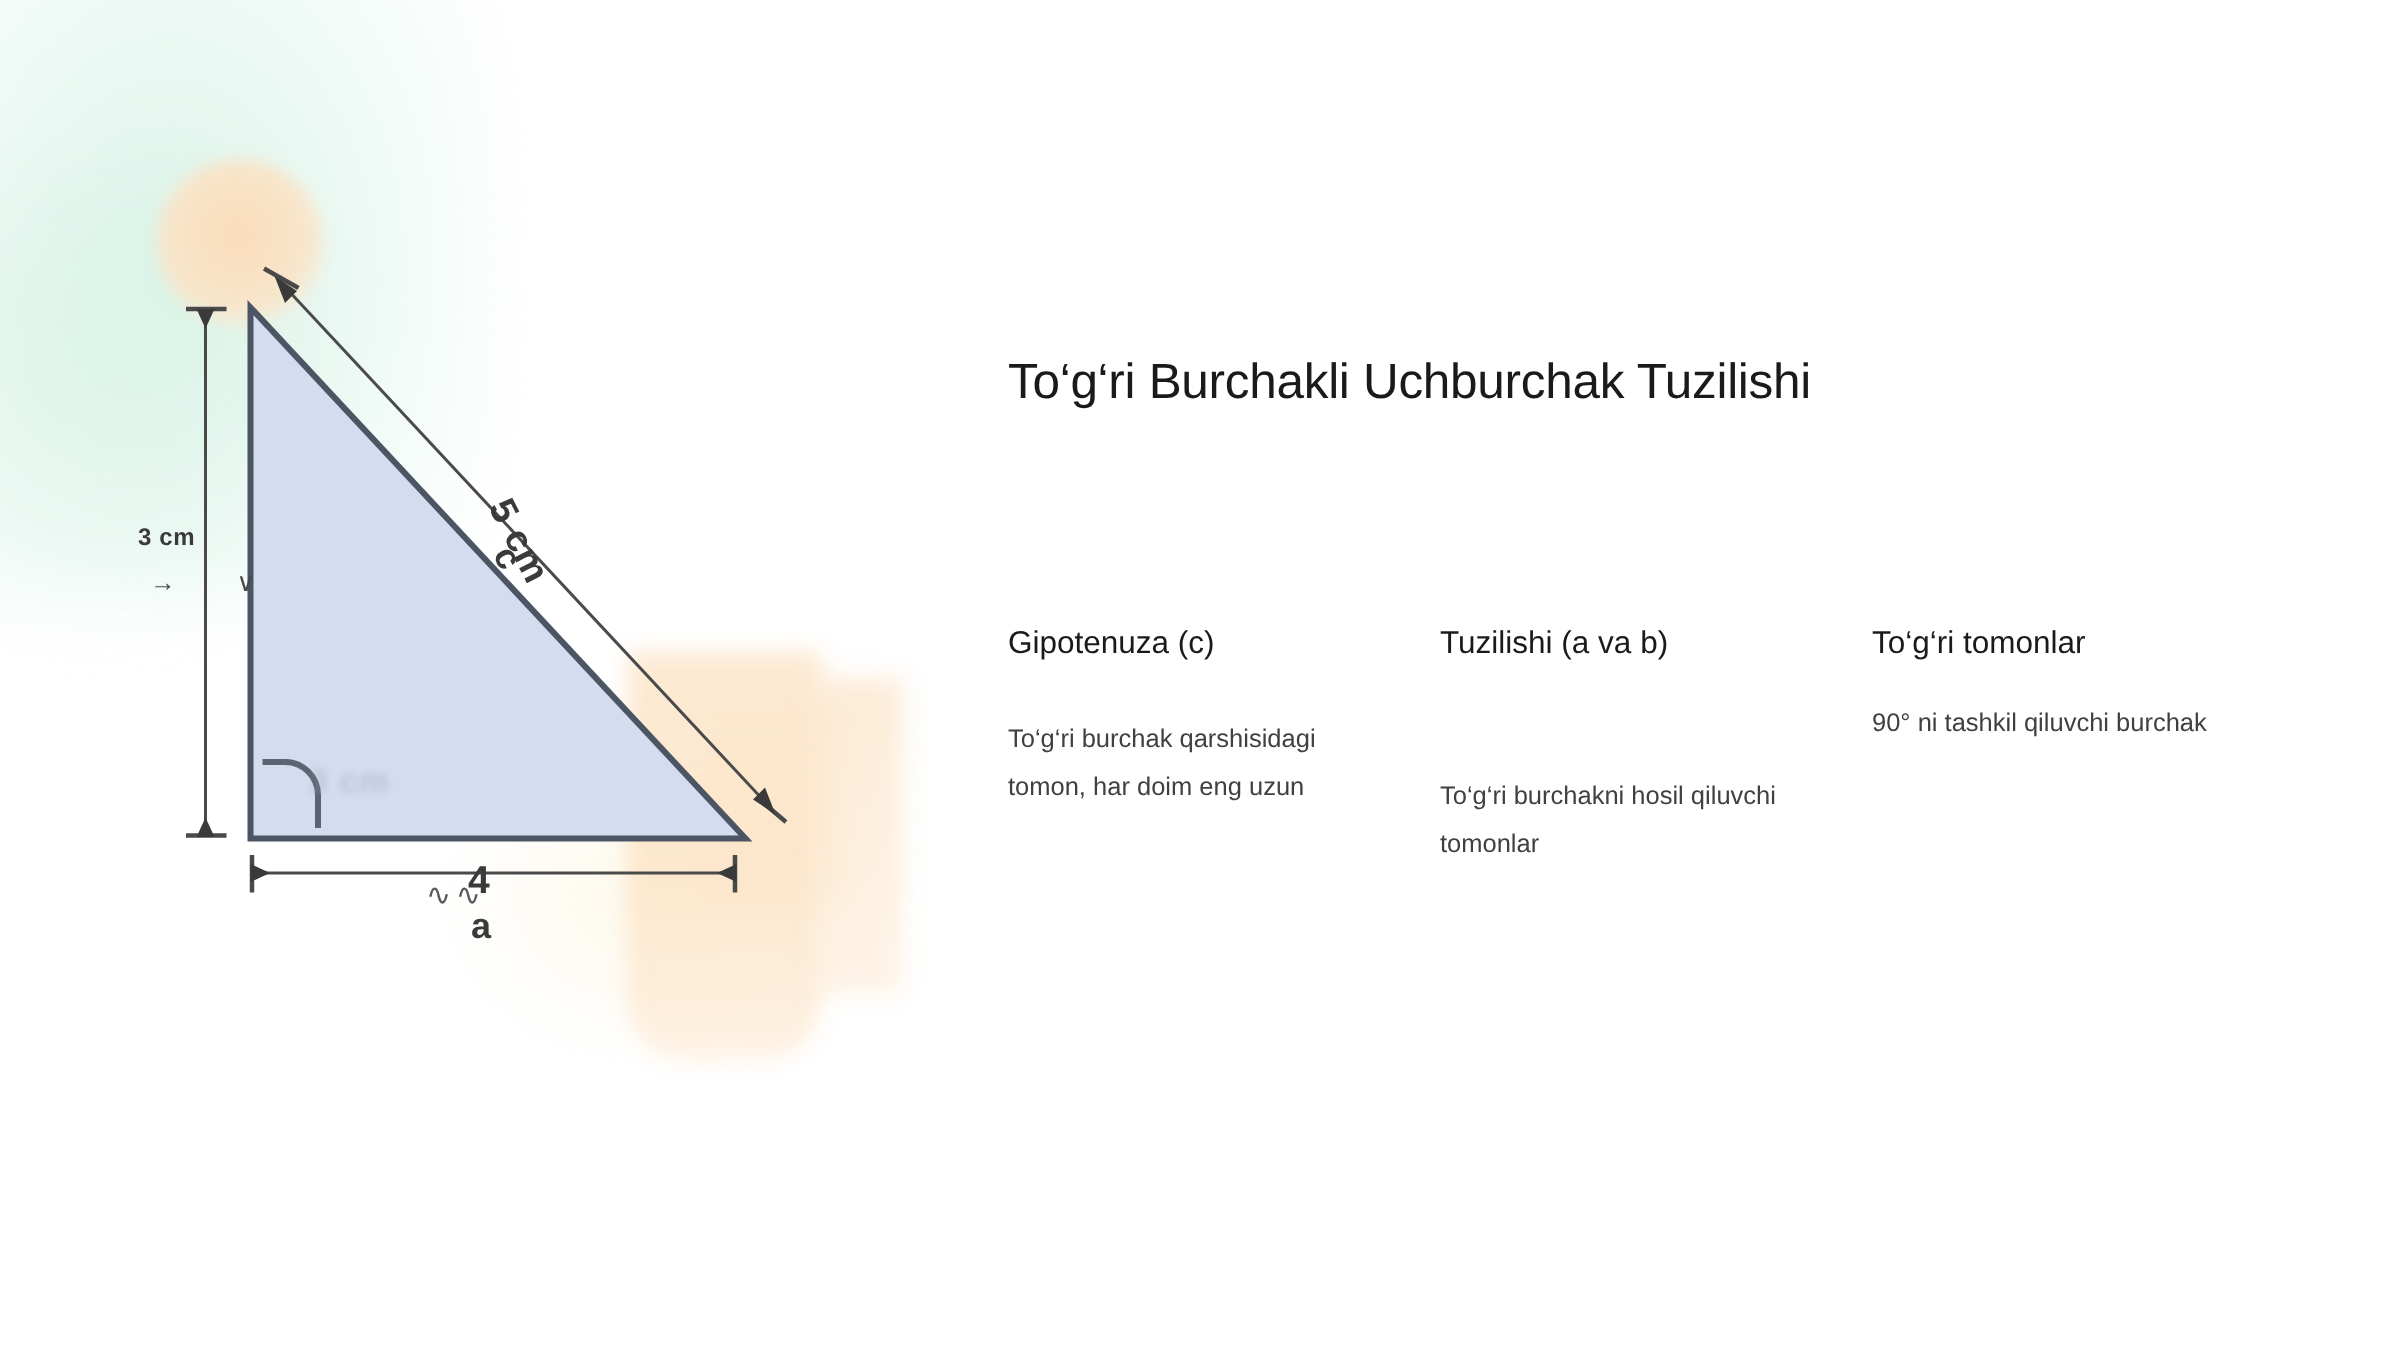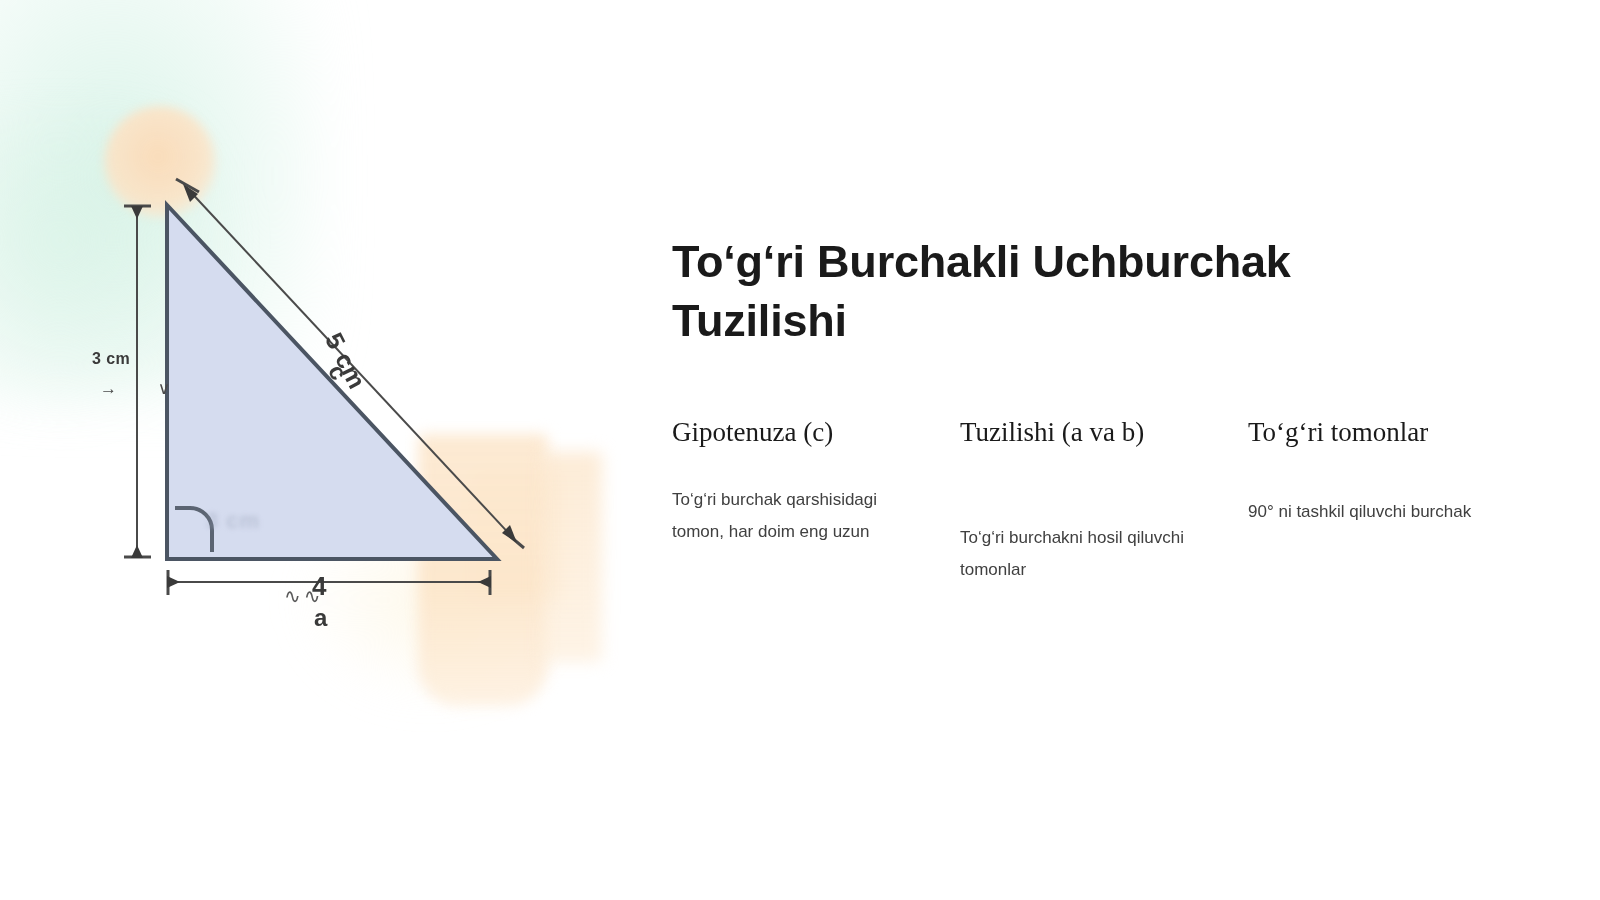--- a/index.html
+++ b/index.html
@@ -174,23 +174,23 @@
 
   
   #panel {
     position: absolute;
     left: 672px;
     top: 232px;
     width: 880px;
   }
   .panel-title {
     font-family: "Liberation Sans", sans-serif;
-    font-size: 45px;
+    font-size: 33px;
     line-height: 1.32;
-    font-weight: 700;
+    font-weight: 400;
     color: #1a1a1a;
     letter-spacing: -0.2px;
     margin: 0;
     width: 700px;
   }
   .cards {
     position: absolute;
     left: 0;
     top: 184px;
     width: 880px;
@@ -199,41 +199,41 @@
     align-items: flex-start;
   }
   .card {
     position: relative;
   }
   .card-1 { width: 288px; }
   .card-2 { width: 288px; }
   .card-3 { width: 304px; }
 
   .card-title {
-    font-family: Liberation Serif, serif;
-    font-size: 27px;
+    font-family: Liberation Sans, sans-serif;
+    font-size: 21px;
     font-weight: 400;
     color: #1a1a1a;
     line-height: 1.2;
     margin: 0 0 0 0;
     white-space: nowrap;
   }
   .card-body {
     font-family: "Liberation Sans", sans-serif;
     font-size: 17px;
     font-weight: 400;
     line-height: 1.85;
     color: #404040;
     margin: 0;
     width: 240px;
   }
   .card-3 .card-body { width: 250px; }
   .body-gap-1 { margin-top: 36px; }
   .body-gap-2 { margin-top: 74px; }
-  .body-gap-3 { margin-top: 48px; }
+  .body-gap-3 { margin-top: 25px; }
 </style>
 </head>
 <body>
 
 <div id="stage">
 
   <div class="bg-layer">
     <div class="blob-mint"></div>
     <div class="blob-mint2"></div>
     <div class="blob-yellow"></div>

